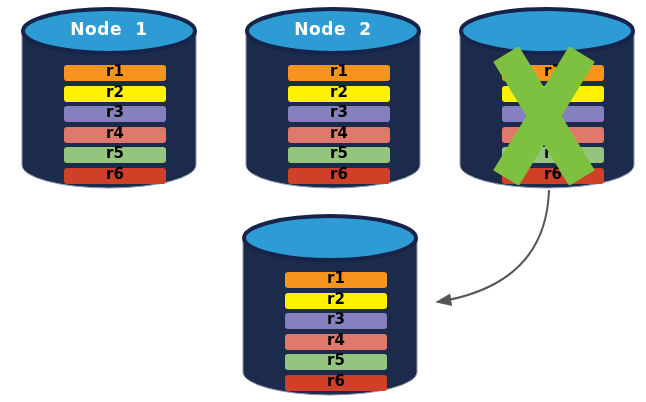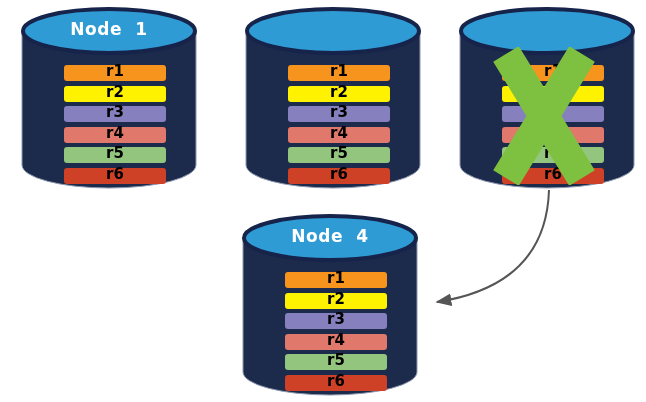--- a/index.html
+++ b/index.html
@@ -107,20 +107,21 @@
         <div class="row" style="background: rgb(148, 197, 126);">r5</div>
         <div class="row" style="background: rgb(206, 65, 39);">r6</div>
       </div>
   </div>
 
   <div class="node node-2">
     <svg class="cyl" width="178" height="184" viewBox="0 0 178 184">
       <path class="cyl-body" d="M2 26 L2 160 A87 23 0 0 0 176 160 L176 26 Z"></path>
       <ellipse class="cyl-top" cx="89" cy="26" rx="86" ry="22"></ellipse>
     </svg>
+    <div class="node-title">Node 2</div>
     <div class="rows">
         <div class="row" style="background: rgb(247, 148, 29);">r1</div>
         <div class="row" style="background: rgb(254, 242, 0);">r2</div>
         <div class="row" style="background: rgb(135, 128, 190);">r3</div>
         <div class="row" style="background: rgb(224, 121, 107);">r4</div>
         <div class="row" style="background: rgb(148, 197, 126);">r5</div>
         <div class="row" style="background: rgb(206, 65, 39);">r6</div>
       </div>
   </div>
 
@@ -141,21 +142,20 @@
       <path d="M18 7 L94 131"></path>
       <path d="M94 7 L18 131"></path>
     </svg>
   </div>
 
   <div class="node node-4">
     <svg class="cyl" width="178" height="184" viewBox="0 0 178 184">
       <path class="cyl-body" d="M2 26 L2 160 A87 23 0 0 0 176 160 L176 26 Z"></path>
       <ellipse class="cyl-top" cx="89" cy="26" rx="86" ry="22"></ellipse>
     </svg>
-    <div class="node-title">Node 4</div>
     <div class="rows">
         <div class="row" style="background: rgb(247, 148, 29);">r1</div>
         <div class="row" style="background: rgb(254, 242, 0);">r2</div>
         <div class="row" style="background: rgb(135, 128, 190);">r3</div>
         <div class="row" style="background: rgb(224, 121, 107);">r4</div>
         <div class="row" style="background: rgb(148, 197, 126);">r5</div>
         <div class="row" style="background: rgb(206, 65, 39);">r6</div>
       </div>
   </div>
 

